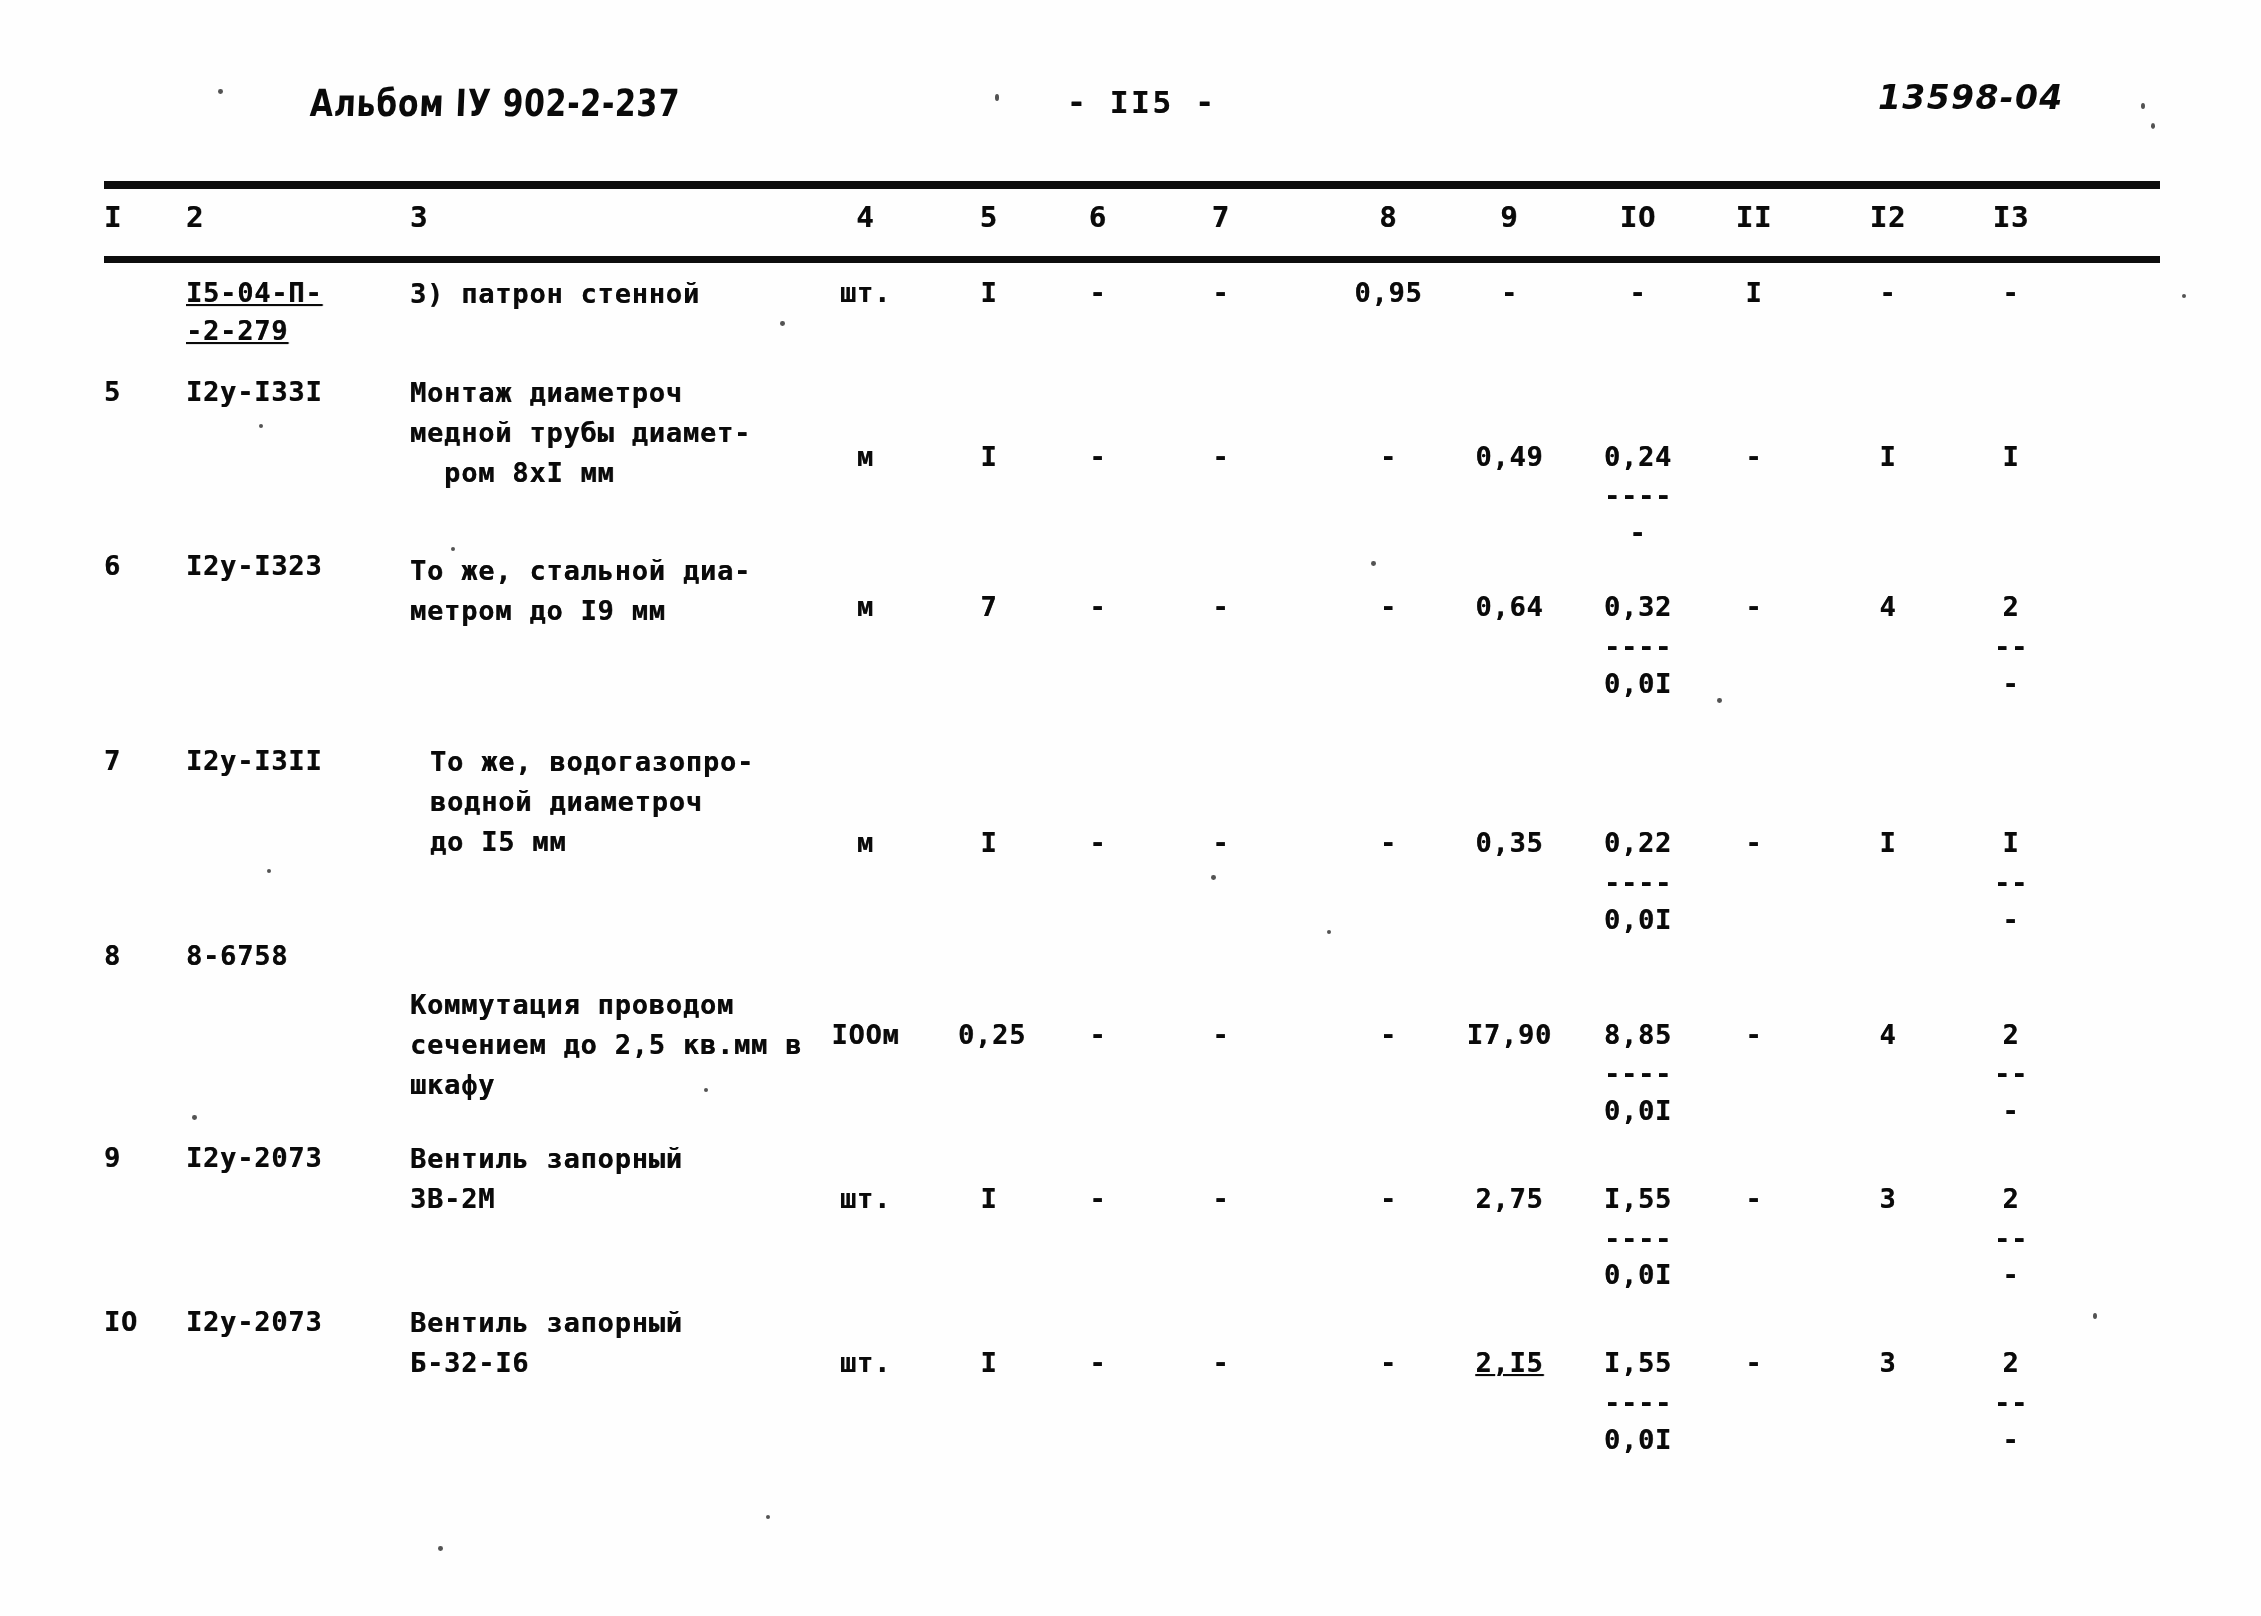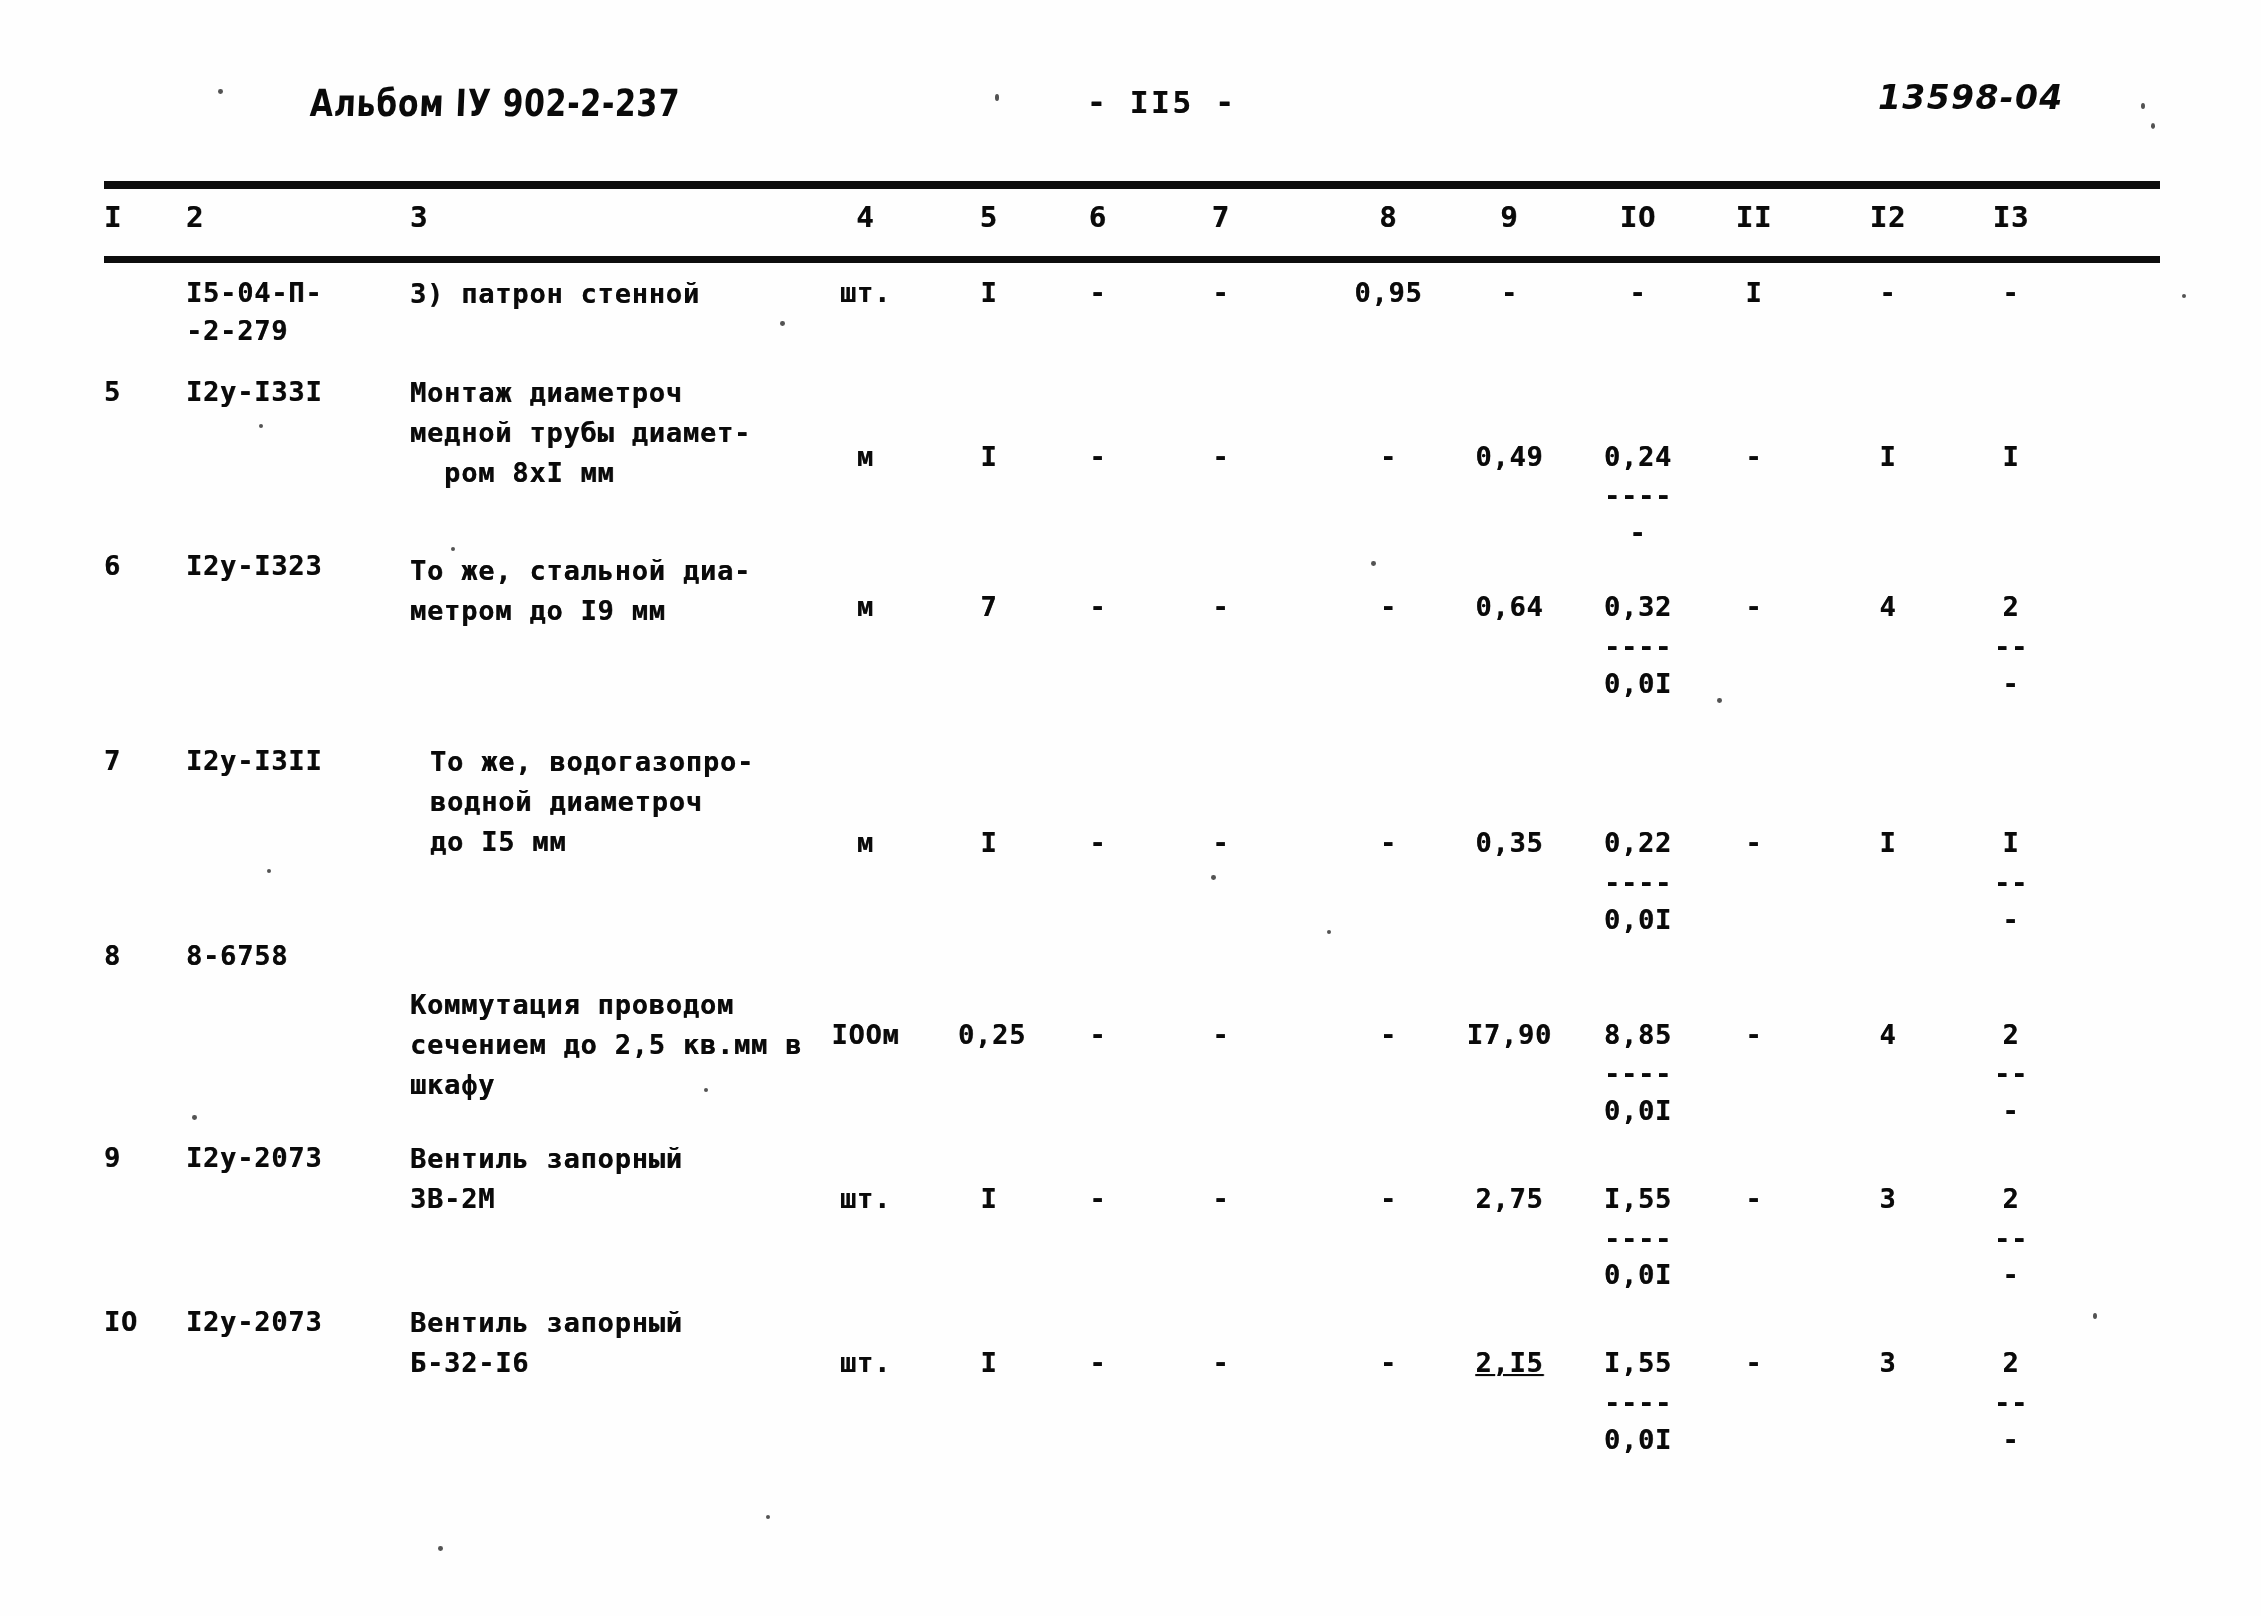--- a/index.html
+++ b/index.html
@@ -44,21 +44,20 @@
     white-space: nowrap;
   }
   .hdr-page {
     position: absolute;
     left: 1067px;
     top: 2.7px;
     font-size: 31px;
     font-weight: 700;
     letter-spacing: 2.7px;
     white-space: nowrap;
-    margin-left: 20px;
   }
   .hdr-code {
     position: absolute;
     left: 1878px;
     top: -2.7px;
     font-family: "DejaVu Sans", "Liberation Sans", sans-serif;
     font-size: 33px;
     font-weight: 700;
     font-style: italic;
     letter-spacing: 1.4px;
@@ -158,21 +157,21 @@
         <div class="cell c7">7</div>
         <div class="cell c8">8</div>
         <div class="cell c9">9</div>
         <div class="cell c10">IO</div>
         <div class="cell c11">II</div>
         <div class="cell c12">I2</div>
         <div class="cell c13">I3</div>
       </div>
     <div id="tbody">
         <div class="trow" style="top: 0px;">
-          <div class="cell c2" style="top: 274px;">I5-04-П-
+          <div class="cell c2" style="top: 274px; text-decoration: underline;">I5-04-П-
 -2-279</div>
           <div class="cell c3 desc" style="top: 274px;">3) патрон стенной</div>
           <div class="cell c4" style="top: 274px;">шт.</div>
           <div class="cell c5" style="top: 274px;">I</div>
           <div class="cell c6" style="top: 274px;">-</div>
           <div class="cell c7" style="top: 274px;">-</div>
           <div class="cell c8" style="top: 274px;">0,95</div>
           <div class="cell c9" style="top: 274px;">-</div>
           <div class="cell c10" style="top: 274px;">-</div>
           <div class="cell c11" style="top: 274px;">I</div>

